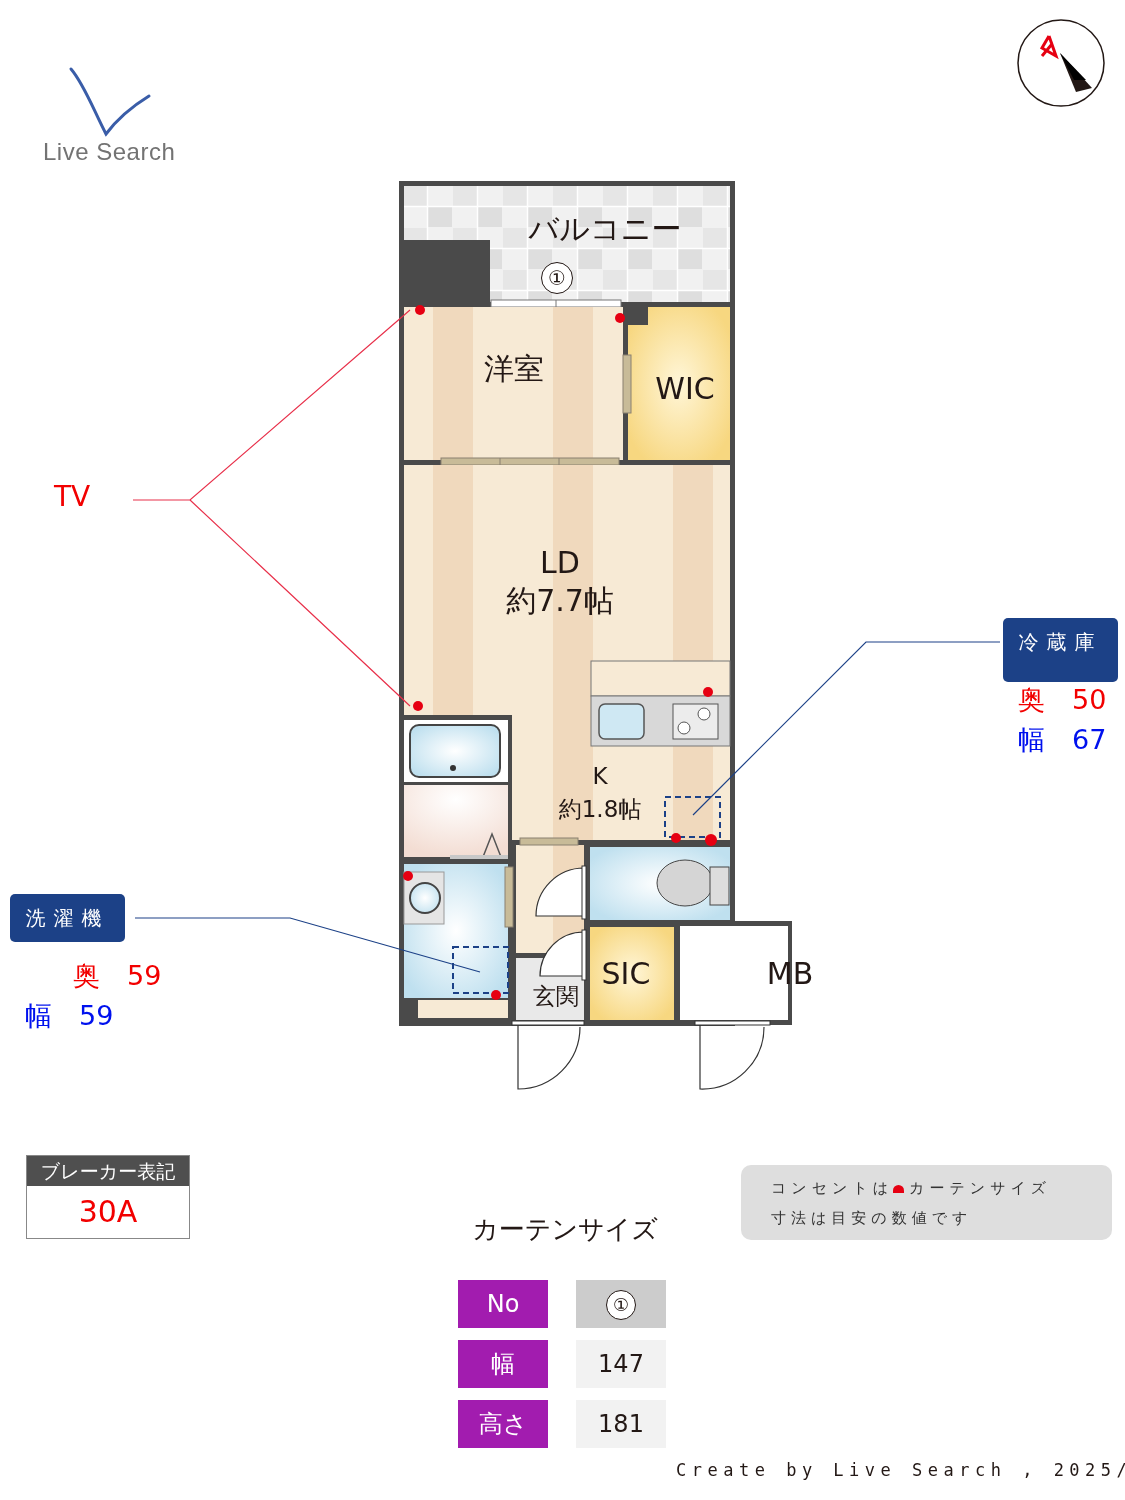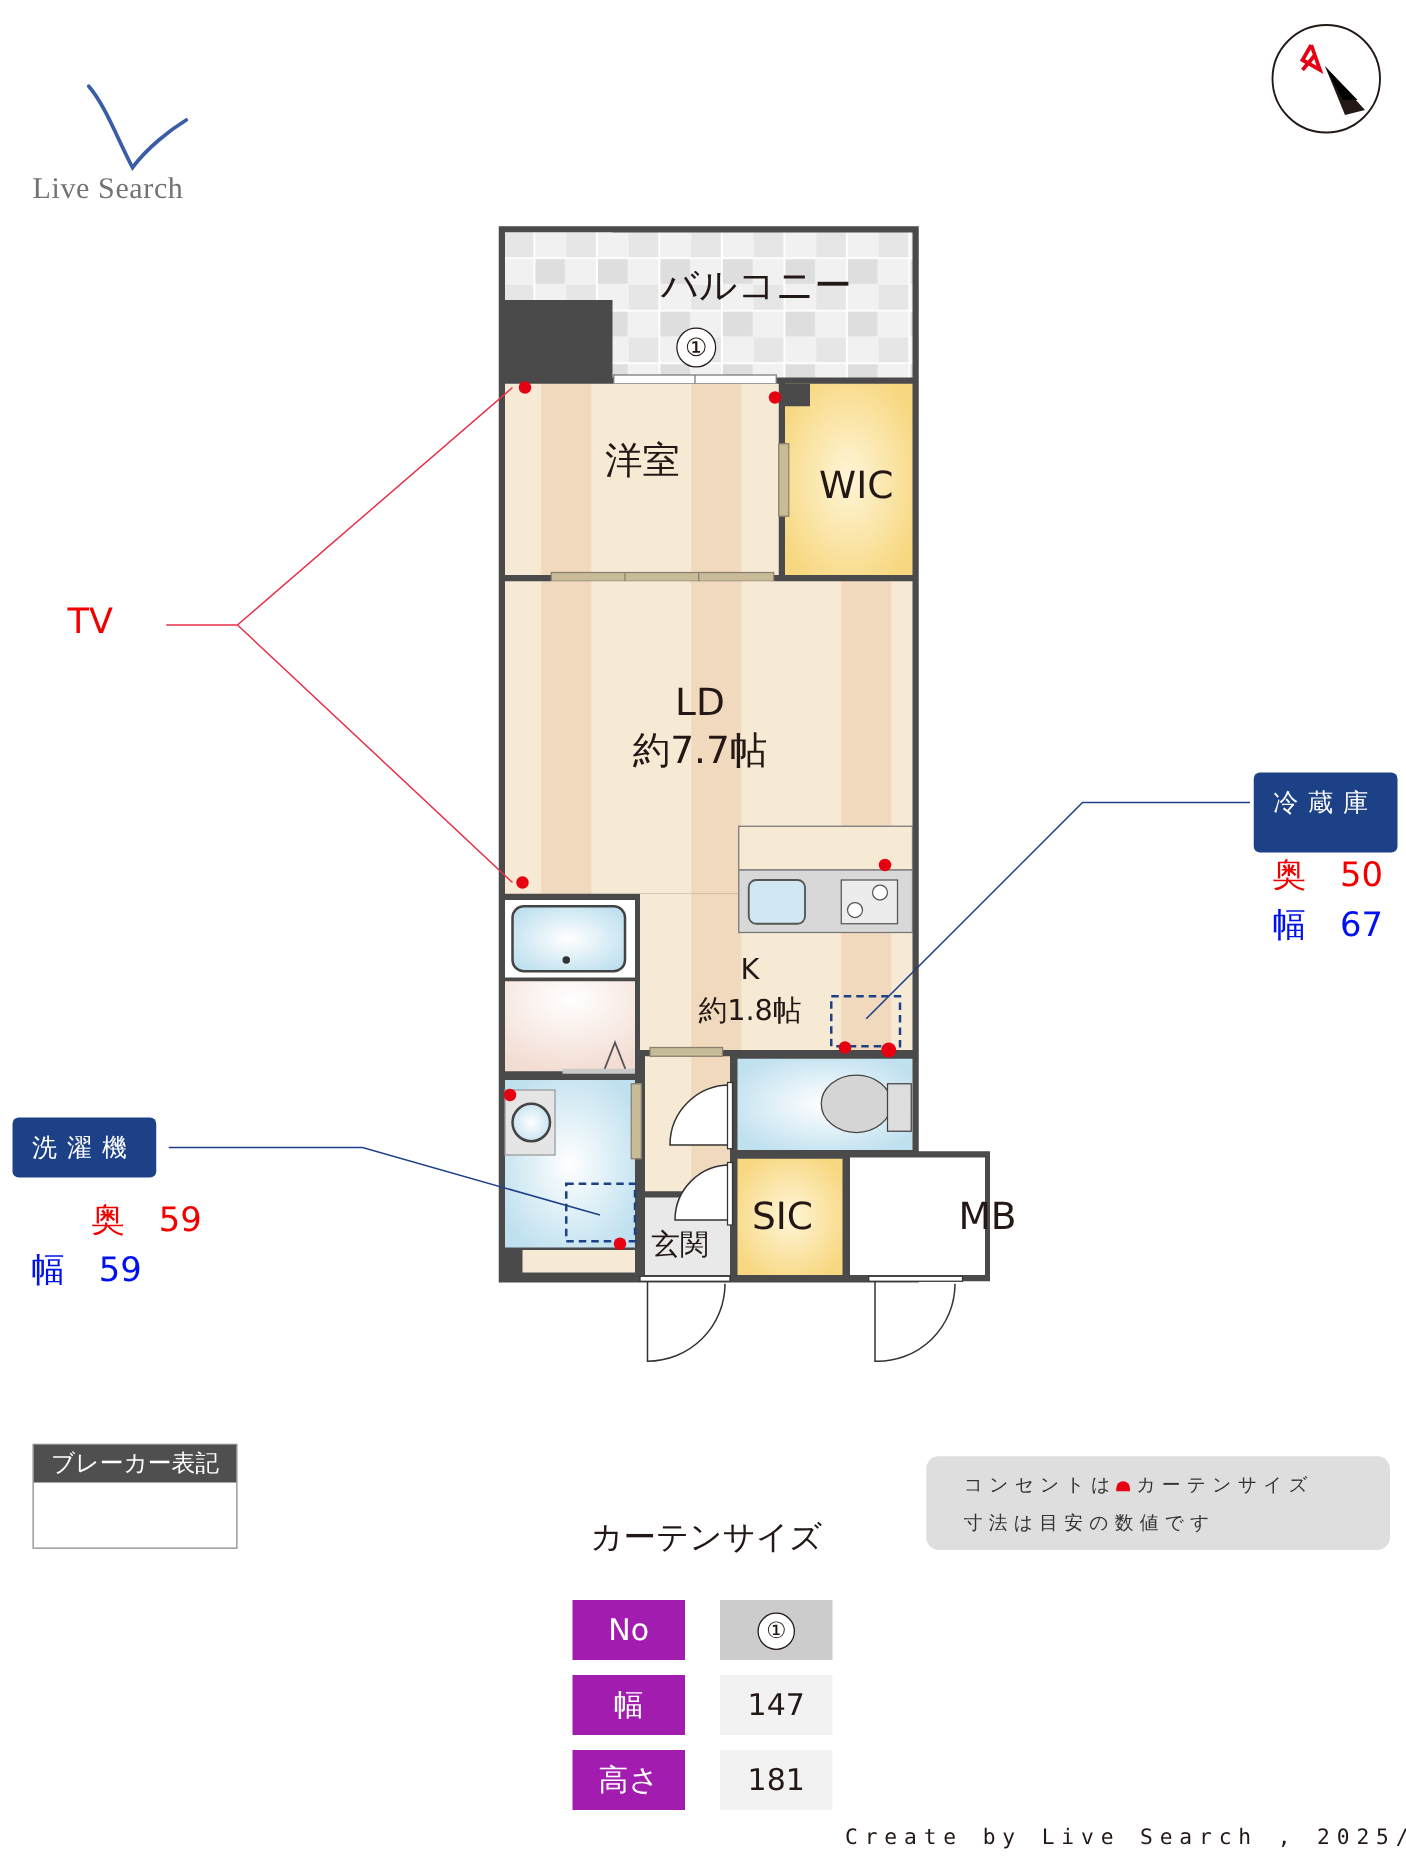--- a/index.html
+++ b/index.html
@@ -1,18 +1,18 @@
 <!DOCTYPE html>
 <html><head>
 <meta charset="utf-8">
 <style>
   html,body{margin:0;padding:0;background:#ffffff;}
   body{width:1125px;height:1500px;position:relative;overflow:hidden;font-family:"DejaVu Sans","Liberation Sans",sans-serif;color:#231815;}
   .abs{position:absolute;}
-  .logo-text{font-family:Liberation Serif, serif;font-size:24px;color:#737373;left:26px;top:138px;letter-spacing:0.5px;}
+  .logo-text{font-family:Liberation Sans, sans-serif;font-size:24px;color:#737373;left:43px;top:138px;letter-spacing:0.5px;}
   .room-label{position:absolute;text-align:center;color:#231815;line-height:1.25;}
   .tag{position:absolute;background:#1c4187;color:#fff;border-radius:5px;text-align:center;font-size:20px;letter-spacing:8px;}
   .dim-row{position:absolute;font-size:27px;}
   .dim-row .k{display:inline-block;width:54px;}
   .red{color:#f20000;} .blue{color:#0011ee;}
   .cur-head{position:absolute;background:#a21caf;color:#fff;font-size:24px;text-align:center;}
   .cur-val{position:absolute;background:#f2f2f2;color:#231815;font-size:24px;text-align:center;}
 </style>
 </head>
 <body>
@@ -149,36 +149,37 @@
 </div>
 <div class="room-label" style="left:628px;top:370px;width:114px;font-size:30px;">WIC</div>
 <div class="room-label" style="left:460px;top:544px;width:200px;font-size:30px;">
   <div>LD</div>
   <div>約7.7帖</div>
 </div>
 <div class="room-label" style="left:540px;top:760px;width:120px;font-size:23px;line-height:1.45;">
   <div>K</div>
   <div>約1.8帖</div>
 </div>
-<div class="room-label" style="left:516px;top:982px;width:56px;font-size:23px;">玄関</div>
+<div class="room-label" style="left:516px;top:982px;width:56px;font-size:23px;padding-left:12px;">玄関</div>
 <div class="room-label" style="left:584px;top:955px;width:84px;font-size:30px;">SIC</div>
 <div class="room-label" style="left:680px;top:955px;width:124px;font-size:30px;margin-left:48px;">MB</div>
 
 <div class="abs red" style="left:54px;top:480px;font-size:28px;">TV</div>
 
 <div class="tag" style="left:1003px;top:618px;width:115px;height:64px;line-height:48px;">冷蔵庫</div>
 <div class="dim-row red" style="left:1018px;top:682px;"><span class="k">奥</span><span>50</span></div>
 <div class="dim-row blue" style="left:1018px;top:722px;"><span class="k">幅</span><span>67</span></div>
 
 <div class="tag" style="left:10px;top:894px;width:115px;height:48px;line-height:48px;">洗濯機</div>
 <div class="dim-row red" style="left:25px;top:958px;margin-left:48px;"><span class="k">奥</span><span>59</span></div>
 <div class="dim-row blue" style="left:25px;top:998px;"><span class="k">幅</span><span>59</span></div>
 
 <div class="abs" style="left:26px;top:1155px;width:162px;height:82px;border:1px solid #888;">
   <div style="background:#4f4f4f;color:#fff;height:30px;line-height:30px;text-align:center;font-size:19px;">ブレーカー表記</div>
+  <div class="red" style="height:52px;line-height:52px;text-align:center;font-size:30px;">30A</div>
 </div>
 
 <div class="abs" style="left:741px;top:1165px;width:371px;height:75px;background:#dedede;border-radius:10px;font-size:15px;letter-spacing:5px;color:#333;">
   <div style="position:absolute;left:30px;top:14px;white-space:nowrap;">
     <span>コンセントは</span><span style="display:inline-block;width:11px;height:8px;background:#e60012;border-radius:6px 6px 0 0;margin:0 5px 0 0;"></span><span>カーテンサイズ</span>
   </div>
   <div style="position:absolute;left:30px;top:44px;white-space:nowrap;">寸法は目安の数値です</div>
 </div>
 
 <div class="abs" style="left:440px;top:1212px;width:250px;text-align:center;font-size:26px;">カーテンサイズ</div>

